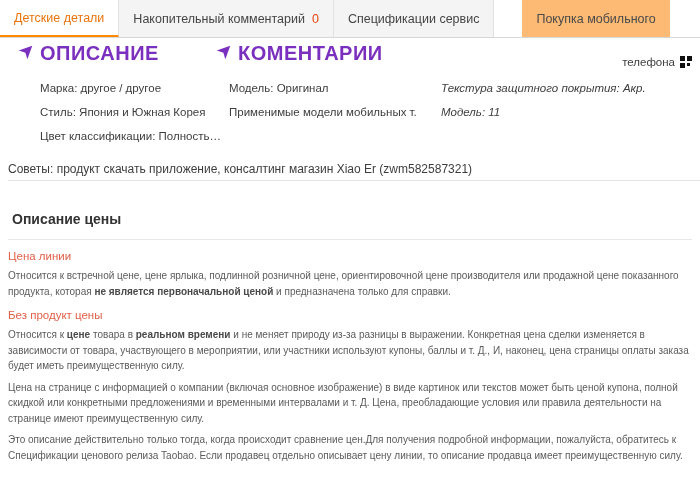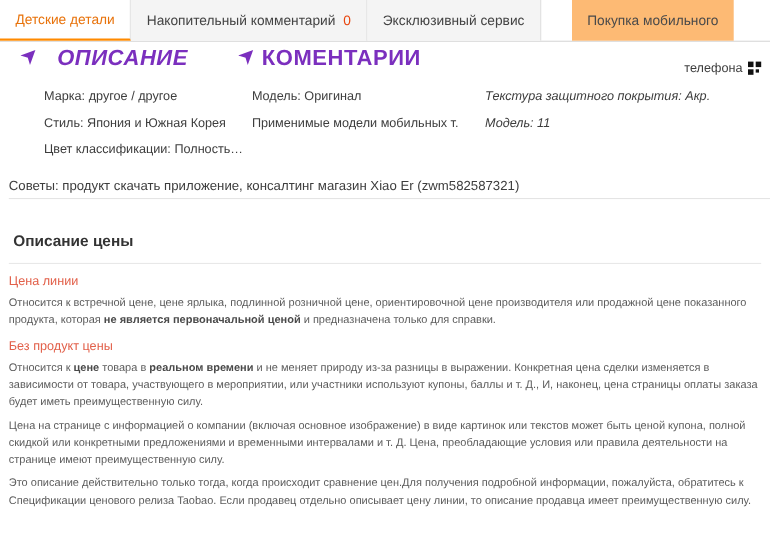--- a/index.html
+++ b/index.html
@@ -59,21 +59,21 @@
     height: 34px;
   }
   .bighead {
     position: absolute;
     top: 4px;
     font-size: 20px;
     font-weight: bold;
     color: #7b2fbe;
     letter-spacing: .5px;
   }
-  #h-desc { left: 52px; font-style: italic; }
+  #h-desc { left: 40px; }
   #h-comm { left: 238px; }
 
   .arrow {
     position: absolute;
     color: #7b2fbe;
     font-size: 17px;
     font-weight: bold;
     transform: rotate(-45deg);
   }
   #a1 { left: 20px; top: 2px; }
@@ -164,21 +164,21 @@
 
 <div class="tabbar">
   <div class="tab active">
     <span>Детские детали</span>
   </div>
   <div class="tab">
     <span>Накопительный комментарий</span>
     <span class="badge">0</span>
   </div>
   <div class="tab">
-    <span>Эксклюзивный сервис</span>
+    <span>Спецификации сервис</span>
   </div>
   <div class="tab plain">
     <span>Покупка мобильного</span>
   </div>
 </div>
 
 <div class="heads">
   <span class="arrow" id="a1">➤</span>
   <div class="bighead" id="h-desc">ОПИСАНИЕ</div>
   <span class="arrow" id="a2">➤</span>

